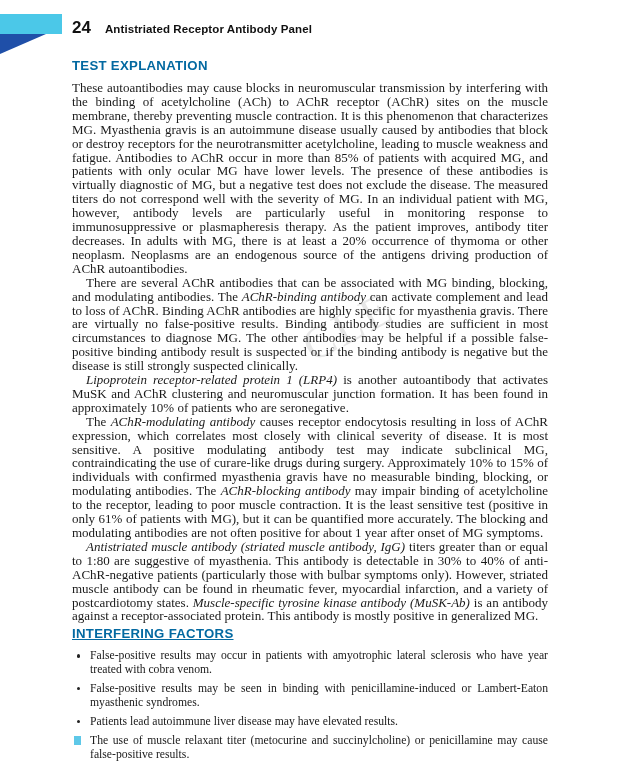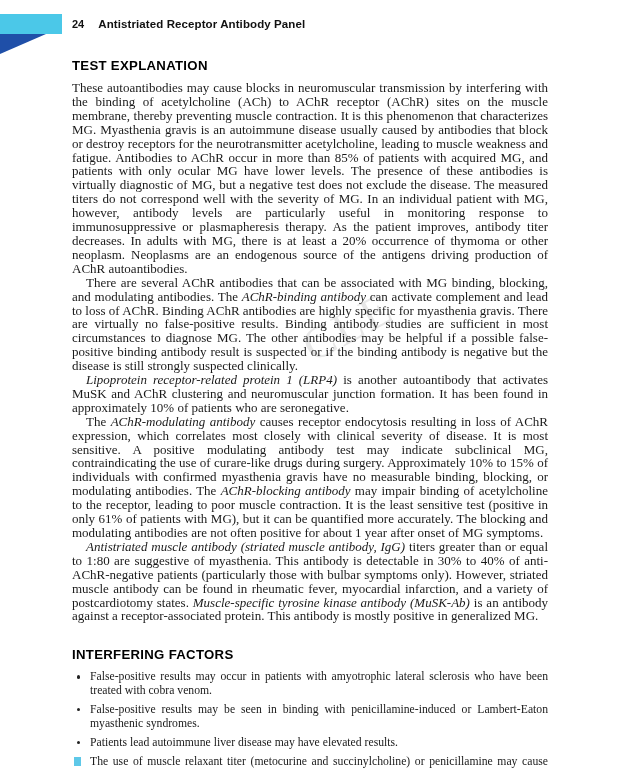--- a/index.html
+++ b/index.html
@@ -53,50 +53,51 @@
     left: 72px;
     top: 18px;
     right: 44px;
     display: flex;
     align-items: baseline;
     gap: 14px;
   }
   .folio {
     font-family: "Liberation Sans", sans-serif;
     font-weight: bold;
-    font-size: 11px;
+    font-size: 17px;
     color: #111;
   }
   .head-title {
     font-family: "Liberation Sans", sans-serif;
     font-weight: bold;
     font-size: 11.5px;
     color: #111;
     letter-spacing: 0.1px;
   }
 
   
   .content {
     position: absolute;
     left: 72px;
     top: 48px;
     width: 476px;
   }
 
   h2.section-head {
     font-family: "Liberation Sans", sans-serif;
-    color: #000000;
+    color: #0369a1;
     font-size: 13.2px;
     font-weight: bold;
     letter-spacing: 0.3px;
     margin: 10px 0 8px 0;
     text-transform: uppercase;
   }
   h2.section-head.second {
-    margin-top: 24px;
+    margin-top: 3px;
+    text-decoration: underline;
   }
 
   p.para {
     font-size: 13px;
     line-height: 13.9px;
     text-align: justify;
     margin: 0;
     text-indent: 0;
     hyphens: auto;
   }
@@ -175,21 +176,21 @@
     <p class="para">There are several AChR antibodies that can be associated with MG binding, blocking, and modulating antibodies. The <i>AChR-binding antibody</i> can activate complement and lead to loss of AChR. Binding AChR antibodies are highly specific for myasthenia gravis. There are virtually no false-positive results. Binding antibody studies are sufficient in most circumstances to diagnose MG. The other antibodies may be helpful if a possible false-positive binding antibody result is suspected or if the binding antibody is negative but the disease is still strongly suspected clinically.</p>
     <p class="para"><i>Lipoprotein receptor-related protein 1 (LRP4)</i> is another autoantibody that activates MuSK and AChR clustering and neuromuscular junction formation. It has been found in approximately 10% of patients who are seronegative.</p>
     <p class="para">The <i>AChR-modulating antibody</i> causes receptor endocytosis resulting in loss of AChR expression, which correlates most closely with clinical severity of disease. It is most sensitive. A positive modulating antibody test may indicate subclinical MG, contraindicating the use of curare-like drugs during surgery. Approximately 10% to 15% of individuals with confirmed myasthenia gravis have no measurable binding, blocking, or modulating antibodies. The <i>AChR-blocking antibody</i> may impair binding of acetylcholine to the receptor, leading to poor muscle contraction. It is the least sensitive test (positive in only 61% of patients with MG), but it can be quantified more accurately. The blocking and modulating antibodies are not often positive for about 1 year after onset of MG symptoms.</p>
     <p class="para"><i>Antistriated muscle antibody (striated muscle antibody, IgG)</i> titers greater than or equal to 1:80 are suggestive of myasthenia. This antibody is detectable in 30% to 40% of anti-AChR-negative patients (particularly those with bulbar symptoms only). However, striated muscle antibody can be found in rheumatic fever, myocardial infarction, and a variety of postcardiotomy states. <i>Muscle-specific tyrosine kinase antibody (MuSK-Ab)</i> is an antibody against a receptor-associated protein. This antibody is mostly positive in generalized MG.</p>
 
     <h2 class="section-head second">INTERFERING FACTORS</h2>
 
     <ul class="bullets">
       <li>
         <span class="dot"></span>
-        <span>False-positive results may occur in patients with amyotrophic lateral sclerosis who have been treated with cobra venom.</span>
+        <span>False-positive results may occur in patients with amyotrophic lateral sclerosis who have year treated with cobra venom.</span>
       </li>
       <li>
         <span class="dot"></span>
         <span>False-positive results may be seen in binding with penicillamine-induced or Lambert-Eaton myasthenic syndromes.</span>
       </li>
       <li>
         <span class="dot"></span>
         <span>Patients lead autoimmune liver disease may have elevated results.</span>
       </li>
       <li class="marked">

